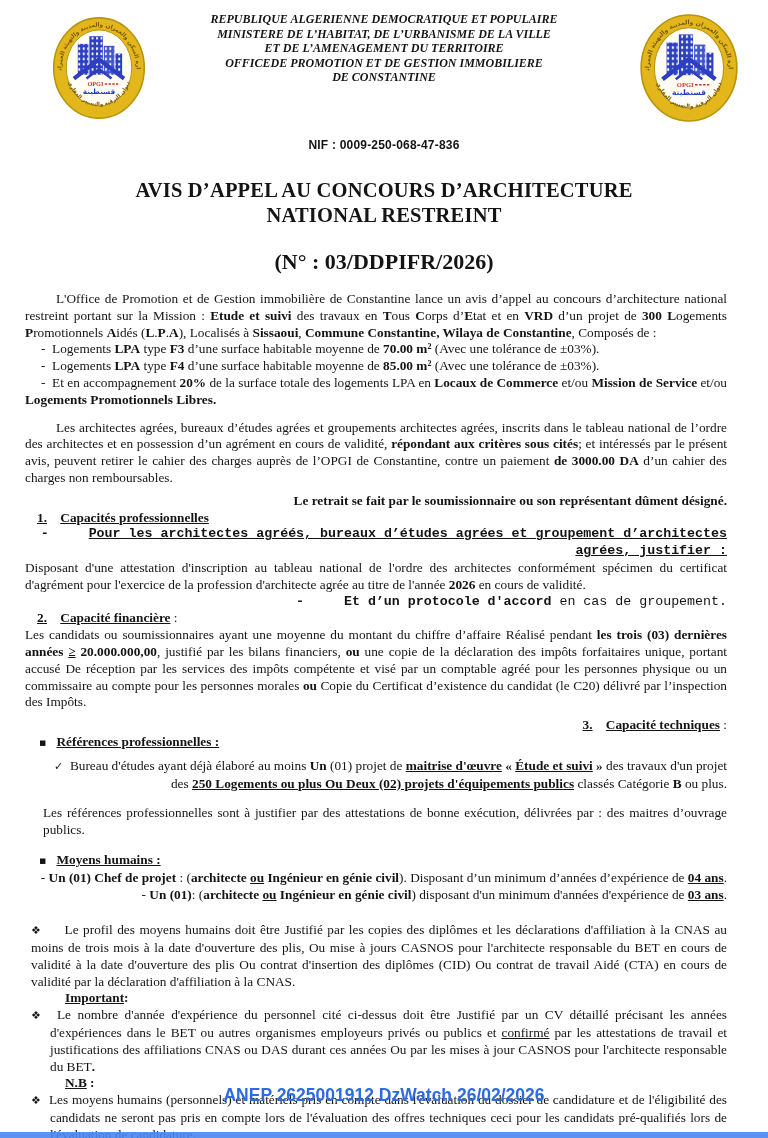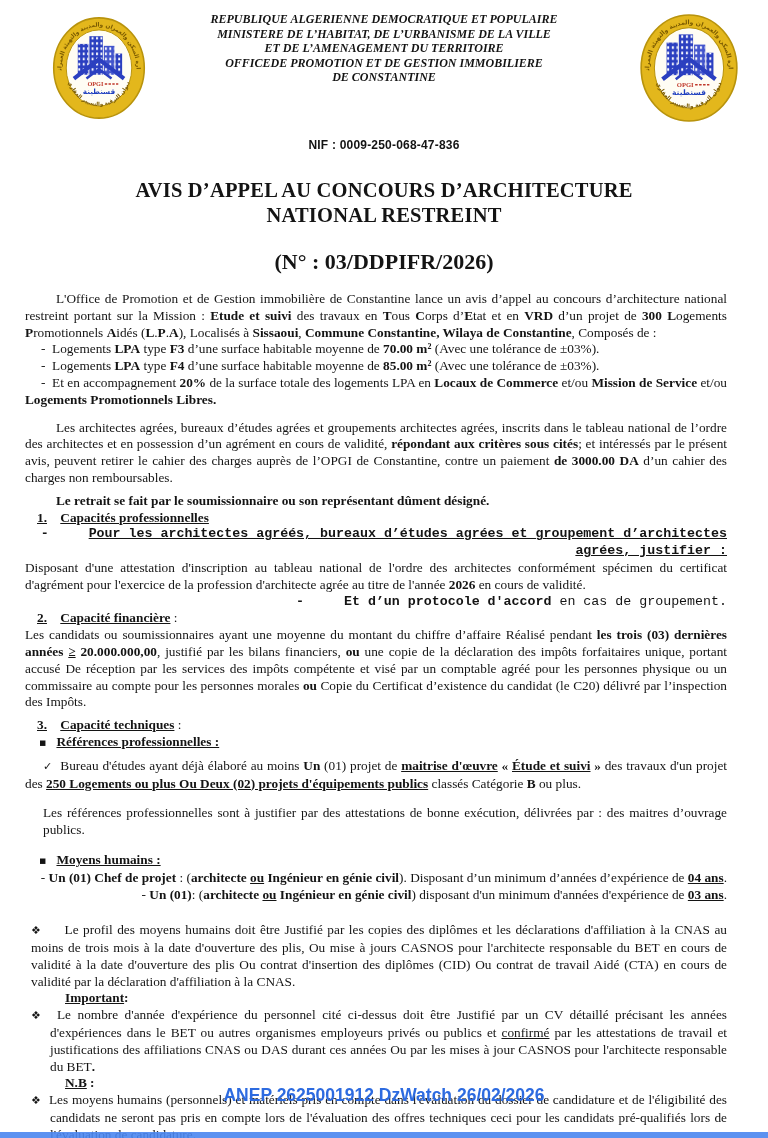--- a/index.html
+++ b/index.html
@@ -28,21 +28,21 @@
   .blk-plain-ind{margin-left:18px;}
   .blk-numsec{margin-left:12px;text-align:left;}
   .blk-dash2{text-align:right;font-family:Liberation Mono, monospace;}
   .blk-square{margin-left:14px;text-align:left;}
   .blk-check{text-indent:18px;}
   .blk-dash0{margin-left:5px;text-align:right;}
   .blk-diamond-flat{margin-left:6px;}
   .blk-diamond-hang{margin-left:6px;padding-left:19px;text-indent:-19px;}
   .blk-subhead{margin-left:40px;text-align:left;}
   .gap{margin-top:11px;}
-  .gap-sm{margin-top:6px;}
+  .gap-sm{margin-top:6px;text-align:right;}
   .gap-md{margin-top:13px;}
   .gap-lg{margin-top:19px;}
   .seg-b{font-weight:bold;}
   .seg-u{text-decoration:underline;}
   .seg-g{font-family:"DejaVu Sans",sans-serif;font-size:11px;}
   
   .footer{position:absolute;bottom:32px;left:0;width:100%;text-align:center;
     font-family:"Liberation Sans",sans-serif;font-weight:700;font-size:17.5px;
     color:var(--footer-blue,#2d6be0);}
   .bottom-bar{position:absolute;bottom:0;left:0;width:100%;height:6px;

